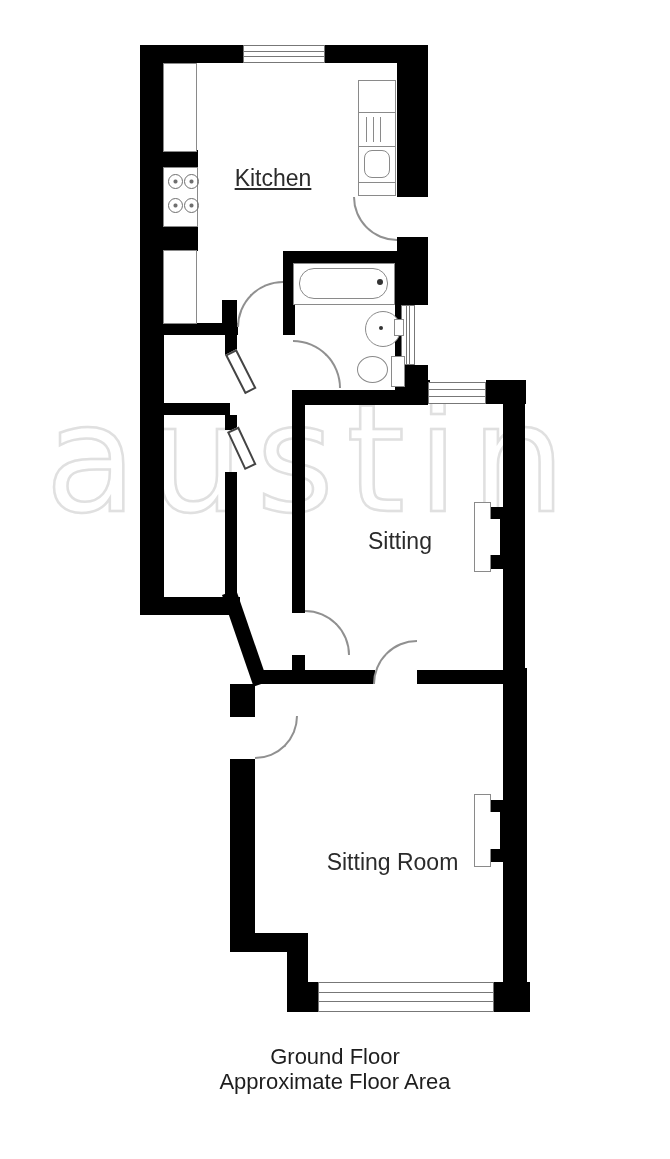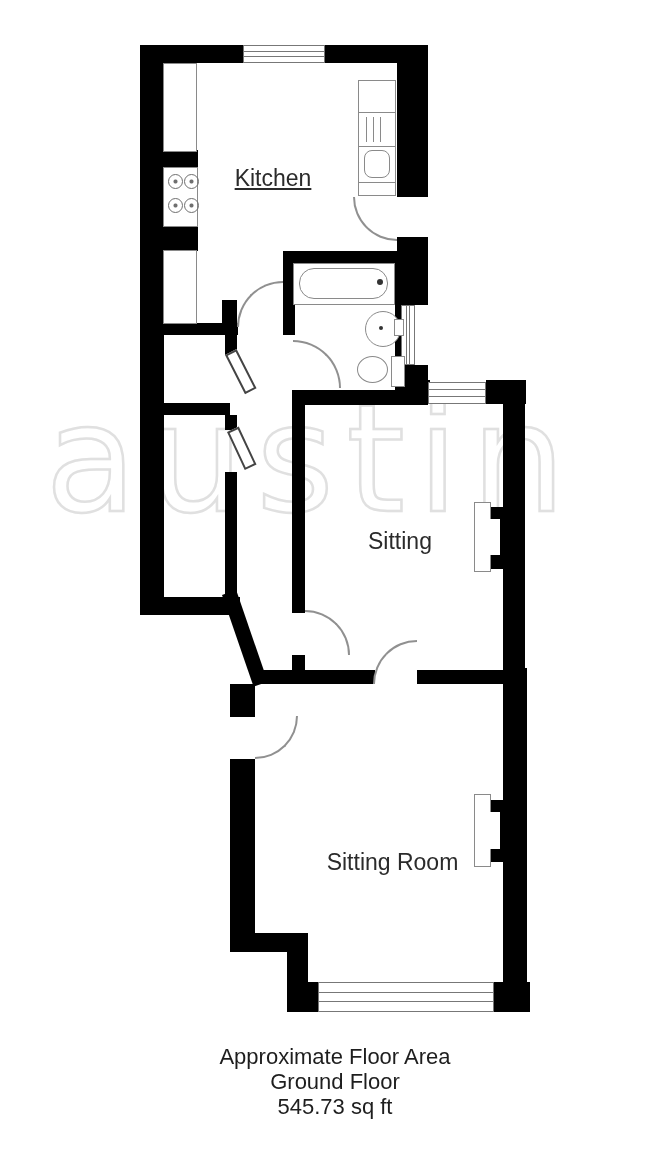--- a/index.html
+++ b/index.html
@@ -126,18 +126,17 @@
   <div class="arc arc-br" style="left:255px;top:716px;width:43px;height:43px;"></div>
 
   <div class="leaf" style="left:225px;top:355px;width:13px;height:44px;transform:rotate(-27deg);"></div>
   <div class="leaf" style="left:227px;top:432px;width:13px;height:42px;transform:rotate(-25deg);"></div>
 
   <div class="room-label" style="left:223px;top:165px;width:100px;text-decoration:underline;">Kitchen</div>
   <div class="room-label" style="left:350px;top:528px;width:100px;">Sitting</div>
   <div class="room-label" style="left:325px;top:821px;width:135px;margin-top:28px;">Sitting Room</div>
 
   <div id="footer">
+    <div>Ground Floor</div>
     <div>Approximate Floor Area</div>
-    <div>Ground Floor</div>
-    <div>545.73 sq ft</div>
   </div>
 
 </div>
 
 </body></html>

